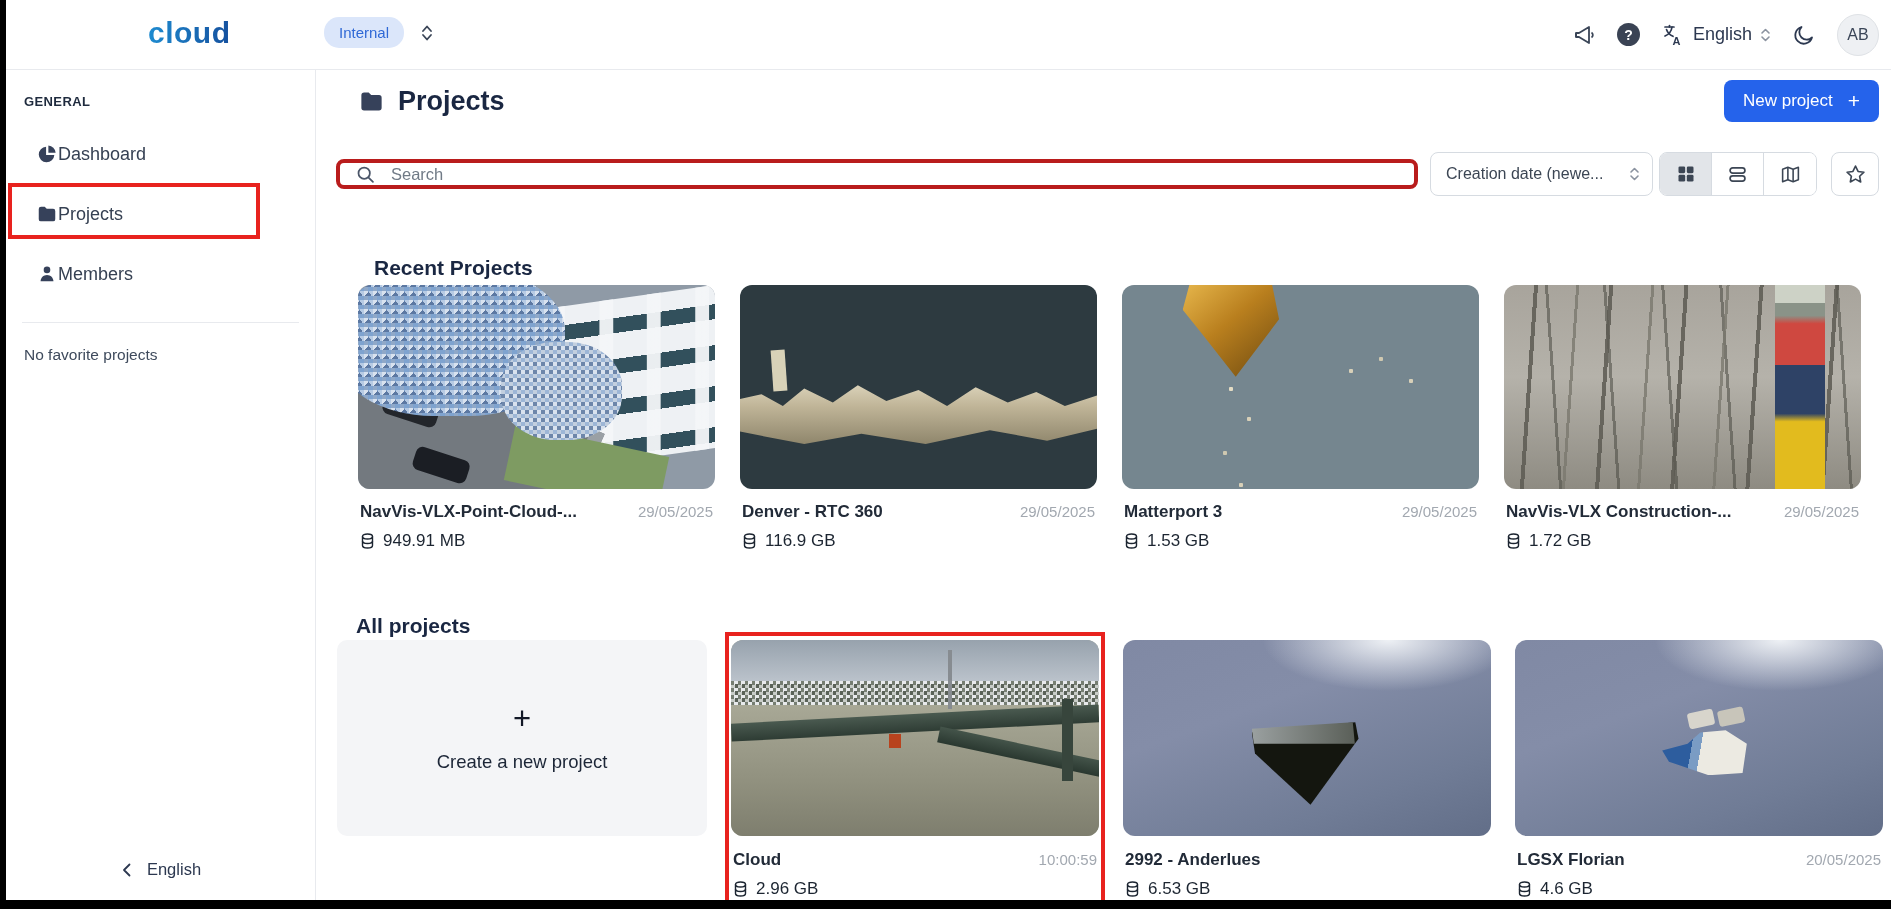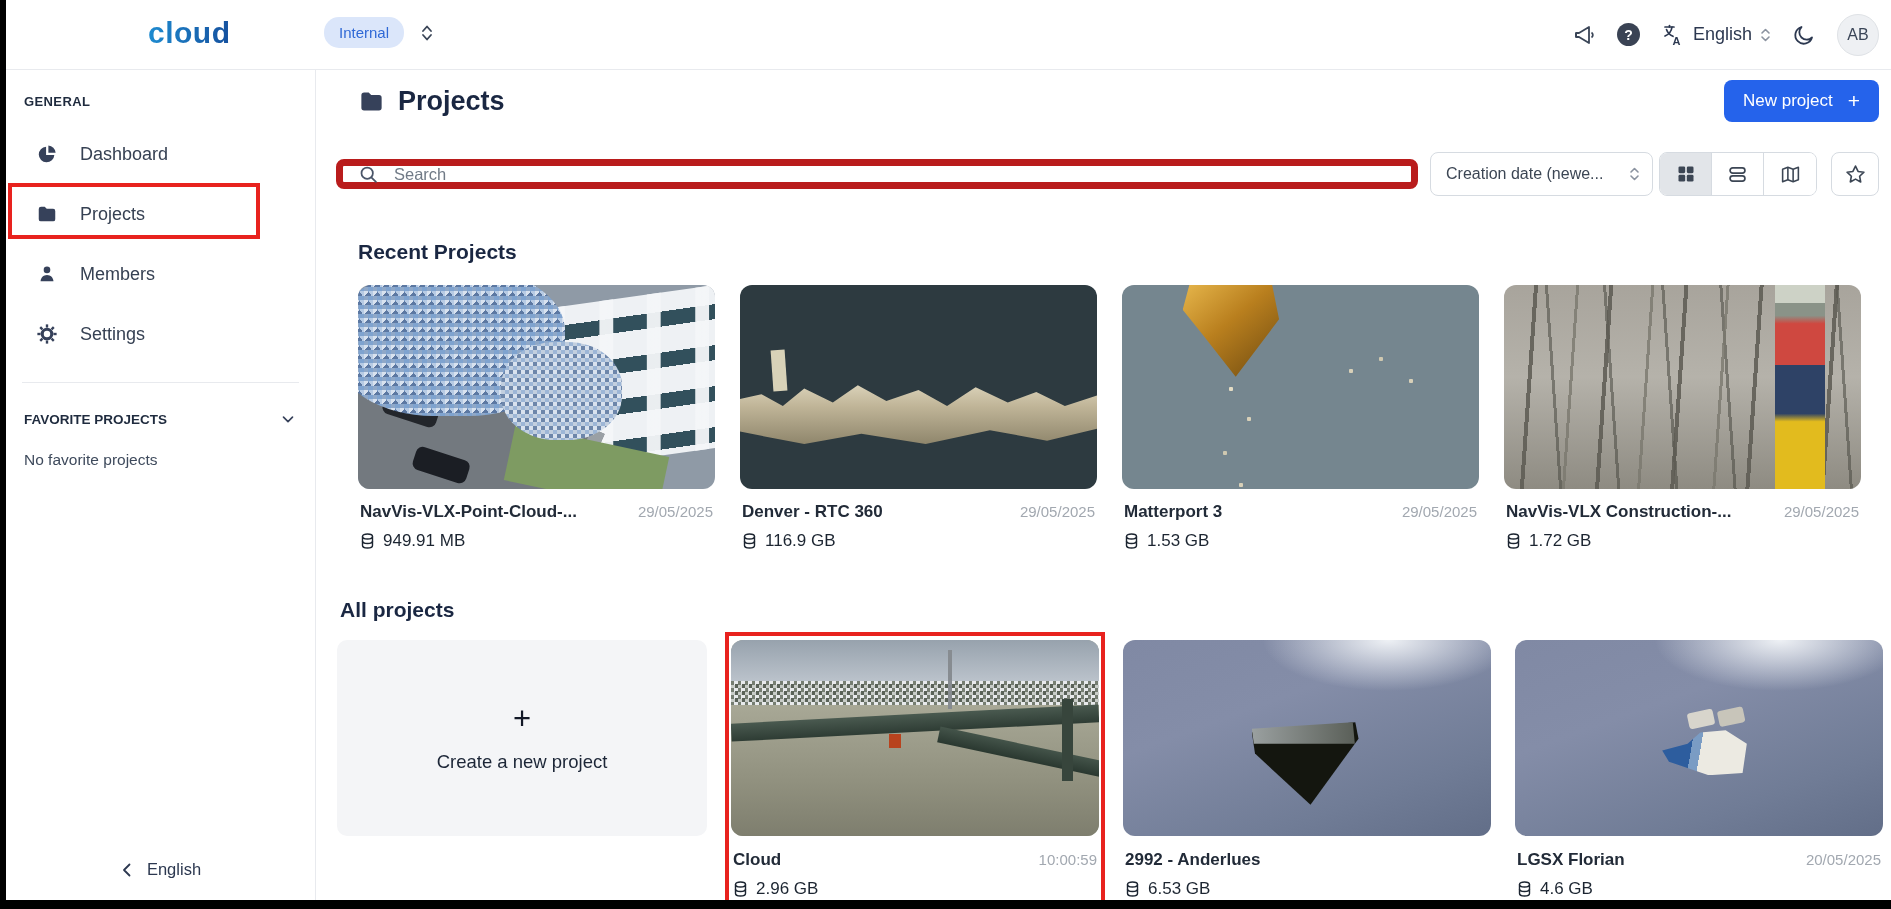--- a/index.html
+++ b/index.html
@@ -26,21 +26,21 @@
                font-size:14px;font-weight:700;display:flex;align-items:center;justify-content:center}
   .lang{display:flex;align-items:center;gap:8px;font-size:18px;color:#2c3850;cursor:pointer}
   .avatar{width:40px;height:40px;border-radius:50%;background:#eef0f3;border:1px solid #dfe2e6;
           color:#3a4557;font-size:16px;font-weight:500;display:flex;align-items:center;justify-content:center}
 
   
   .sidebar{position:absolute;left:6px;top:69px;bottom:9px;width:309px;background:#fff;
            border-right:1px solid #e8eaee;z-index:4}
   .side-label{padding:25px 0 0 18px;font-size:13px;font-weight:700;color:#1f2b3e;letter-spacing:.4px}
   .nav{margin-top:15px}
-  .nav-item{height:60px;display:flex;align-items:center;gap:22px;padding-left:30px;
+  .nav-item{height:60px;display:flex;align-items:center;padding-left:30px;
             font-size:18px;font-weight:500;color:#364153;cursor:pointer}
   .red-box-side{position:absolute;left:2px;top:114px;width:252px;height:56px;
                 border:4px solid #e8221e;box-sizing:border-box;pointer-events:none;z-index:6}
   .divider{margin:18px 16px 0 16px;border:0;border-top:1px solid #e8eaee}
   .fav-header{display:flex;align-items:center;justify-content:space-between;
               padding:27px 18px 0 18px;font-size:13.5px;font-weight:700;color:#1f2b3e}
   .fav-empty{padding:23px 0 0 18px;font-size:15.5px;color:#3e4a5c}
   .collapse{position:absolute;bottom:20px;left:0;right:0;background:none;border:none;cursor:pointer;
             display:flex;align-items:center;justify-content:center;gap:13px;
             font-size:16.5px;color:#2c3850;font-family:inherit}
@@ -48,37 +48,37 @@
   
   .main{position:absolute;left:315px;top:69px;right:0;bottom:9px;background:#fff;overflow:hidden}
   .page-head{position:absolute;top:11px;left:43px;right:12px;height:42px;display:flex;align-items:center;gap:13px}
   .page-title{font-size:27px;font-weight:700;color:#1a2742;margin:0}
   .new-project{margin-left:auto;height:42px;padding:0 19px;background:#2563eb;color:#fff;
                font-size:17px;font-weight:500;border:none;border-radius:8px;cursor:pointer;
                display:flex;align-items:center;gap:15px;font-family:inherit}
   .np-plus{font-size:21px;font-weight:400}
 
   .toolbar{position:absolute;top:83px;left:21px;right:12px;height:44px;display:flex;align-items:center}
-  .search{width:1082px;height:30px;border:7px solid #b91c1c;border-radius:8px;box-sizing:border-box;
+  .search{width:1082px;height:30px;border:4px solid #b91c1c;border-radius:8px;box-sizing:border-box;
           display:flex;align-items:center;gap:13px;padding:0 15px;background:#fff}
   .search input{border:none;outline:none;flex:1;font-size:16.5px;color:#374151;font-family:inherit;background:transparent}
   .search input::placeholder{color:#707a86}
   .sort{margin-left:12px;width:223px;height:44px;border:1px solid #d6dbe1;border-radius:8px;box-sizing:border-box;
         display:flex;align-items:center;justify-content:space-between;padding:0 12px 0 15px;
         font-size:16px;color:#3c4654;background:#fff;cursor:pointer}
   .viewgroup{margin-left:6px;height:44px;border:1px solid #d6dbe1;border-radius:8px;display:flex;
              overflow:hidden;box-sizing:border-box;background:#fff}
   .vbtn{width:52px;height:100%;border:none;background:#fff;display:flex;align-items:center;
         justify-content:center;cursor:pointer;border-right:1px solid #d6dbe1}
   .vbtn:last-child{border-right:none}
   .vbtn.active{background:#e2e5e9}
   .star-btn{margin-left:14px;width:48px;height:44px;border:1px solid #d6dbe1;border-radius:8px;
             background:#fff;display:flex;align-items:center;justify-content:center;cursor:pointer;box-sizing:border-box}
 
-  .sec-heading{position:absolute;font-size:21px;font-weight:700;color:#1a2742;margin:0}
+  .sec-heading{position:absolute;font-size:21px;font-weight:700;color:#1a2742;margin:16px}
   .recent-heading{top:171px;left:43px}
   .all-heading{top:529px;left:25px}
 
   .recent-row{position:absolute;top:216px;left:43px;display:flex;gap:25px}
   .all-row{position:absolute;top:565px;left:22px;display:flex;gap:24px}
   .card{width:357px;cursor:pointer}
   .card-all{width:368px;position:relative;cursor:pointer}
   .thumb{height:204px;border-radius:12px;overflow:hidden;position:relative;background:#8f9aa6}
   .thumb-all{height:196px;margin-top:6px;border-radius:12px;overflow:hidden;position:relative}
   .meta{display:flex;justify-content:space-between;align-items:baseline;margin-top:13px;padding:0 2px}
@@ -237,50 +237,26 @@
     </div>
     <div class="nav-item">
       <span>
         <svg width="22" height="22" viewBox="0 0 24 24" fill="#36415a">
           <circle cx="12" cy="7.5" r="3.6"></circle>
             <path d="M5 20c0-3.9 3.1-7 7-7s7 3.1 7 7z"></path>
         </svg>
       </span>
       <span>Members</span>
     </div>
-    <div class="nav-item">
-      <span>
-        <svg width="22" height="22" viewBox="0 0 24 24" fill="none" stroke="#36415a">
-          <circle cx="12" cy="12" r="5.2" stroke-width="3.4"></circle>
-          <g stroke-width="2.6">
-            <line x1="12" y1="1.5" x2="12" y2="5"></line>
-              <line x1="12" y1="19" x2="12" y2="22.5"></line>
-            <line x1="1.5" y1="12" x2="5" y2="12"></line>
-              <line x1="19" y1="12" x2="22.5" y2="12"></line>
-            <line x1="4.6" y1="4.6" x2="7" y2="7"></line>
-              <line x1="17" y1="17" x2="19.4" y2="19.4"></line>
-            <line x1="4.6" y1="19.4" x2="7" y2="17"></line>
-              <line x1="17" y1="7" x2="19.4" y2="4.6"></line>
-          </g>
-        </svg>
-      </span>
-      <span>Settings</span>
-    </div>
   </nav>
 
   <div class="red-box-side"></div>
 
   <hr class="divider">
 
-  <div class="fav-header">
-    <span>FAVORITE PROJECTS</span>
-    <svg width="18" height="18" viewBox="0 0 24 24" fill="none" stroke="#36415a" stroke-width="2.2" stroke-linecap="round" stroke-linejoin="round">
-      <polyline points="6,9.5 12,15.5 18,9.5"></polyline>
-    </svg>
-  </div>
   <div class="fav-empty">No favorite projects</div>
 
   <button class="collapse">
     <svg width="14" height="16" viewBox="0 0 14 16" fill="none" stroke="#2c3850" stroke-width="1.8" stroke-linecap="round" stroke-linejoin="round">
       <polyline points="9.5,2.5 4,8 9.5,13.5"></polyline>
     </svg>
     <span>English</span>
   </button>
 </aside>
 

